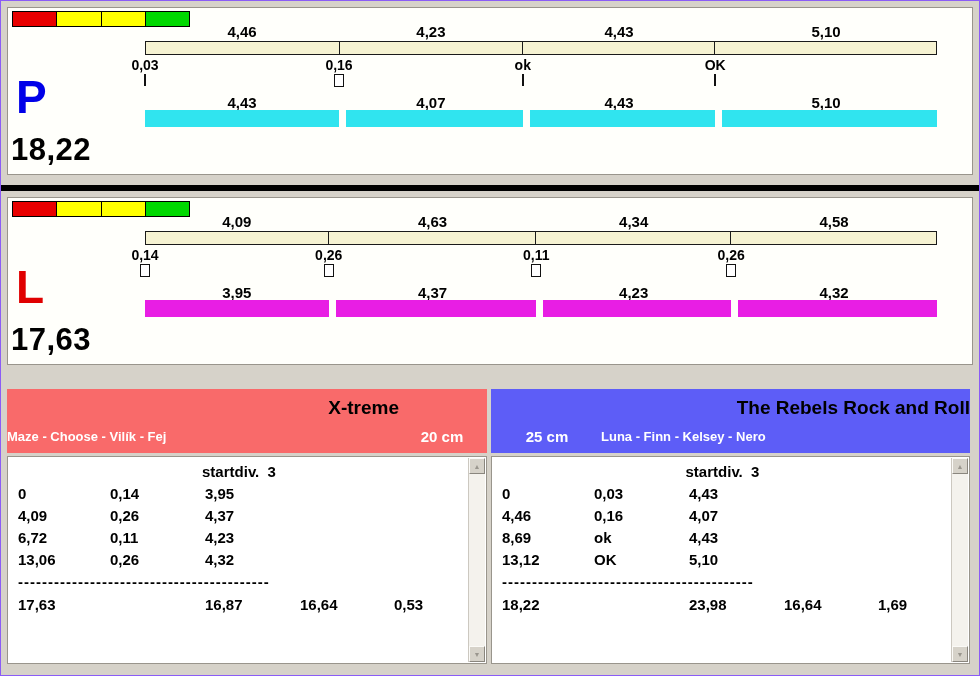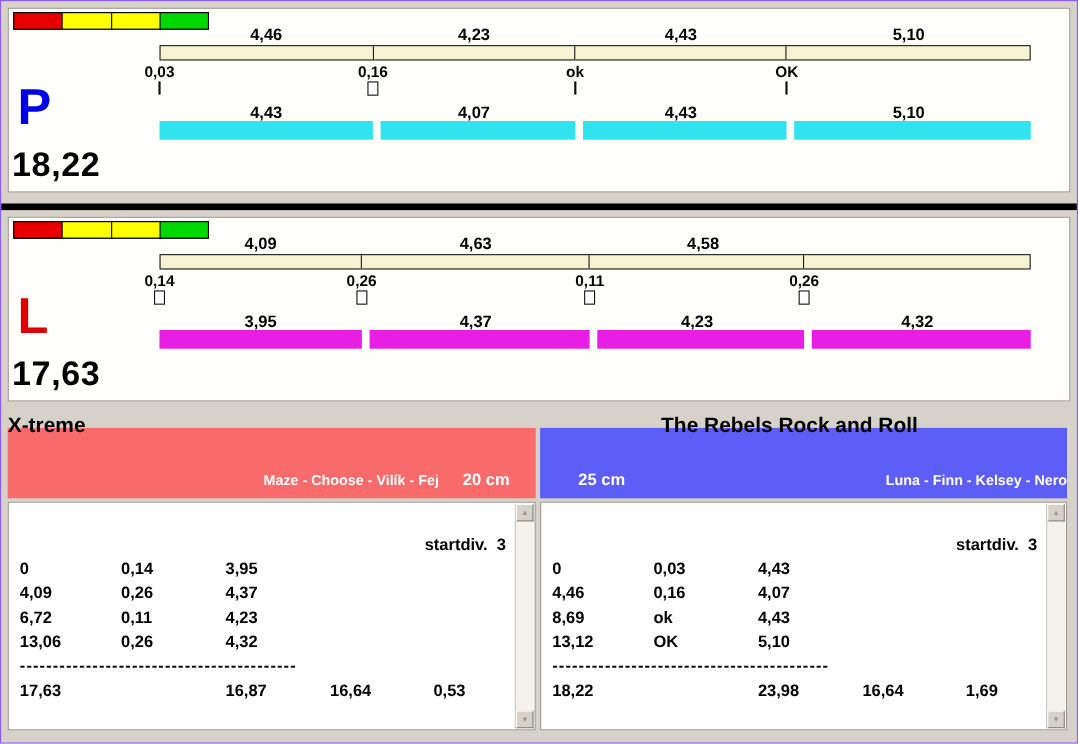--- a/index.html
+++ b/index.html
@@ -55,47 +55,47 @@
   .lane-total { position:absolute; left:3px; top:124px; font-size:31px;
                 font-weight:700; color:#000; letter-spacing:.5px; }
 
   .divider { position:absolute; left:0; top:184px; width:100%; height:6px; background:#000; }
 
   
   .team-header { position:absolute; top:388px; height:64px; }
   .th-left  { left:6px;  width:480px; background:var(--team-left-bg,#f96a6a); }
   .th-right { left:490px; width:479px; background:var(--team-right-bg,#5d5df7); }
 
-  .team-name { position:absolute; top:376px; font-size:19px; font-weight:700;
-               color:#000; text-align:left; }
+  .team-name { position:absolute; top:396px; font-size:19px; font-weight:700;
+               color:#000; text-align:right; }
   .tn-left  { left:6px;  width:392px; }
   .tn-right { left:600px; width:369px; }
 
   .team-members { position:absolute; top:428px; font-size:13px; font-weight:700;
-                  color:#fff; text-align:right; }
+                  color:#fff; text-align:left; }
   .tm-left  { left:6px;  width:392px; }
   .tm-right { left:600px; width:369px; }
 
   .timestamp { position:absolute; left:396px; top:388px; width:206px; height:30px;
                background:#fff; border:1px solid #333; font-size:16px; font-weight:700;
                text-align:center; line-height:28px; color:#000; }
 
   .jump-height { position:absolute; top:427px; font-size:15px; font-weight:700;
                  color:#fff; text-align:center; }
   .jh-left  { left:398px; width:86px; }
   .jh-right { left:492px; width:108px; }
 
   
   .table-panel { position:absolute; top:455px; height:208px; background:#fff;
                  border:1px solid #99958c; padding:4px 26px 0 10px;
                  font-size:15px; font-weight:700; color:#000; }
   .tp-left  { left:6px;  width:480px; }
   .tp-right { left:490px; width:479px; }
 
-  .thead { display:flex; justify-content:flex-end; line-height:22px;margin-top:24px; }
+  .thead { display:flex; justify-content:center; line-height:22px; }
   .div-label { white-space:pre; }
   .trow { display:grid; grid-template-columns:92px 95px 1fr; line-height:22px; }
   .sep  { line-height:22px; letter-spacing:1px; white-space:nowrap; overflow:hidden; width:282px; }
   .totals { display:grid; grid-template-columns:92px 95px 95px 94px 1fr; line-height:24px; }
 
   .scrollbar { position:absolute; top:1px; right:1px; bottom:1px; width:17px;
                background:#f4f2ed; border-left:1px solid #ccc8c0;
                display:flex; flex-direction:column; justify-content:space-between; }
   .sb-btn { height:16px; background:#d6d2c9; border:1px solid;
             border-color:#fbfaf7 #8a867e #8a867e #fbfaf7; color:#9a968e;
@@ -174,20 +174,21 @@
     <div class="lights">
       <div class="seg" style="background:var(--light-red,#e80000)"></div>
       <div class="seg" style="background:var(--light-yellow,#ffff00)"></div>
       <div class="seg" style="background:var(--light-yellow,#ffff00)"></div>
       <div class="seg" style="background:var(--light-green,#00d800)"></div>
     </div>
 
     <div class="lrow split-labels">
       <span style="width:23.2%">4,09</span>
       <span style="width:26.2%">4,63</span>
+      <span style="width:24.6%">4,34</span>
       <span style="width:26%">4,58</span>
     </div>
 
     <div class="lrow split-bar">
       <div class="seg" style="width:23.2%"></div>
       <div class="seg" style="width:26.2%"></div>
       <div class="seg" style="width:24.6%"></div>
       <div class="seg" style="width:26%"></div>
     </div>
 

